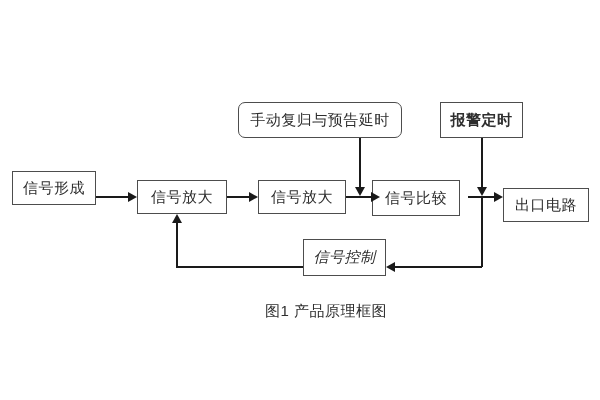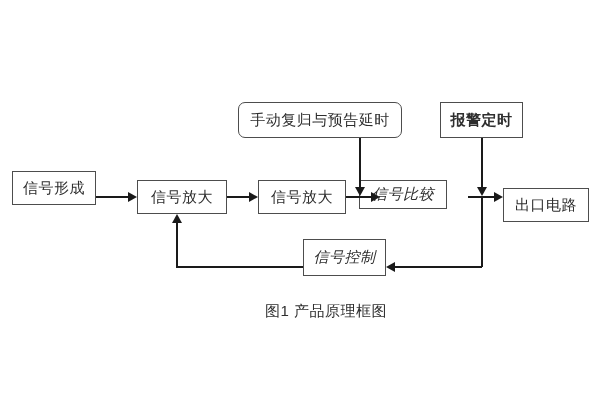--- a/index.html
+++ b/index.html
@@ -35,21 +35,21 @@
     white-space:nowrap;
     letter-spacing:0.5px;
   }
 
   
   .n-manual {left:238px;top:102px;width:164px;height:36px;border-radius:7px;}
   .n-alarm  {left:440px;top:102px;width:83px; height:36px;font-weight:bold;}
   .n-form   {left:12px; top:171px;width:84px; height:34px;}
   .n-memory {left:137px;top:180px;width:90px; height:34px;}
   .n-amplify{left:258px;top:180px;width:88px; height:34px;text-align:center;}
-  .n-compare{left:359px;top:180px;width:88px; height:29px;font-style:italic;}
+  .n-compare{left:372px;top:180px;width:88px; height:36px;}
   .n-output {left:503px;top:180px;width:86px; height:34px;margin-top:8px;}
   .n-control{left:303px;top:239px;width:83px; height:37px;font-style:italic;}
 </style>
 </head>
 <body>
 
 <div class="stage">
 
   <div class="node n-manual">手动复归与预告延时</div>
   <div class="node n-alarm">报警定时</div>

